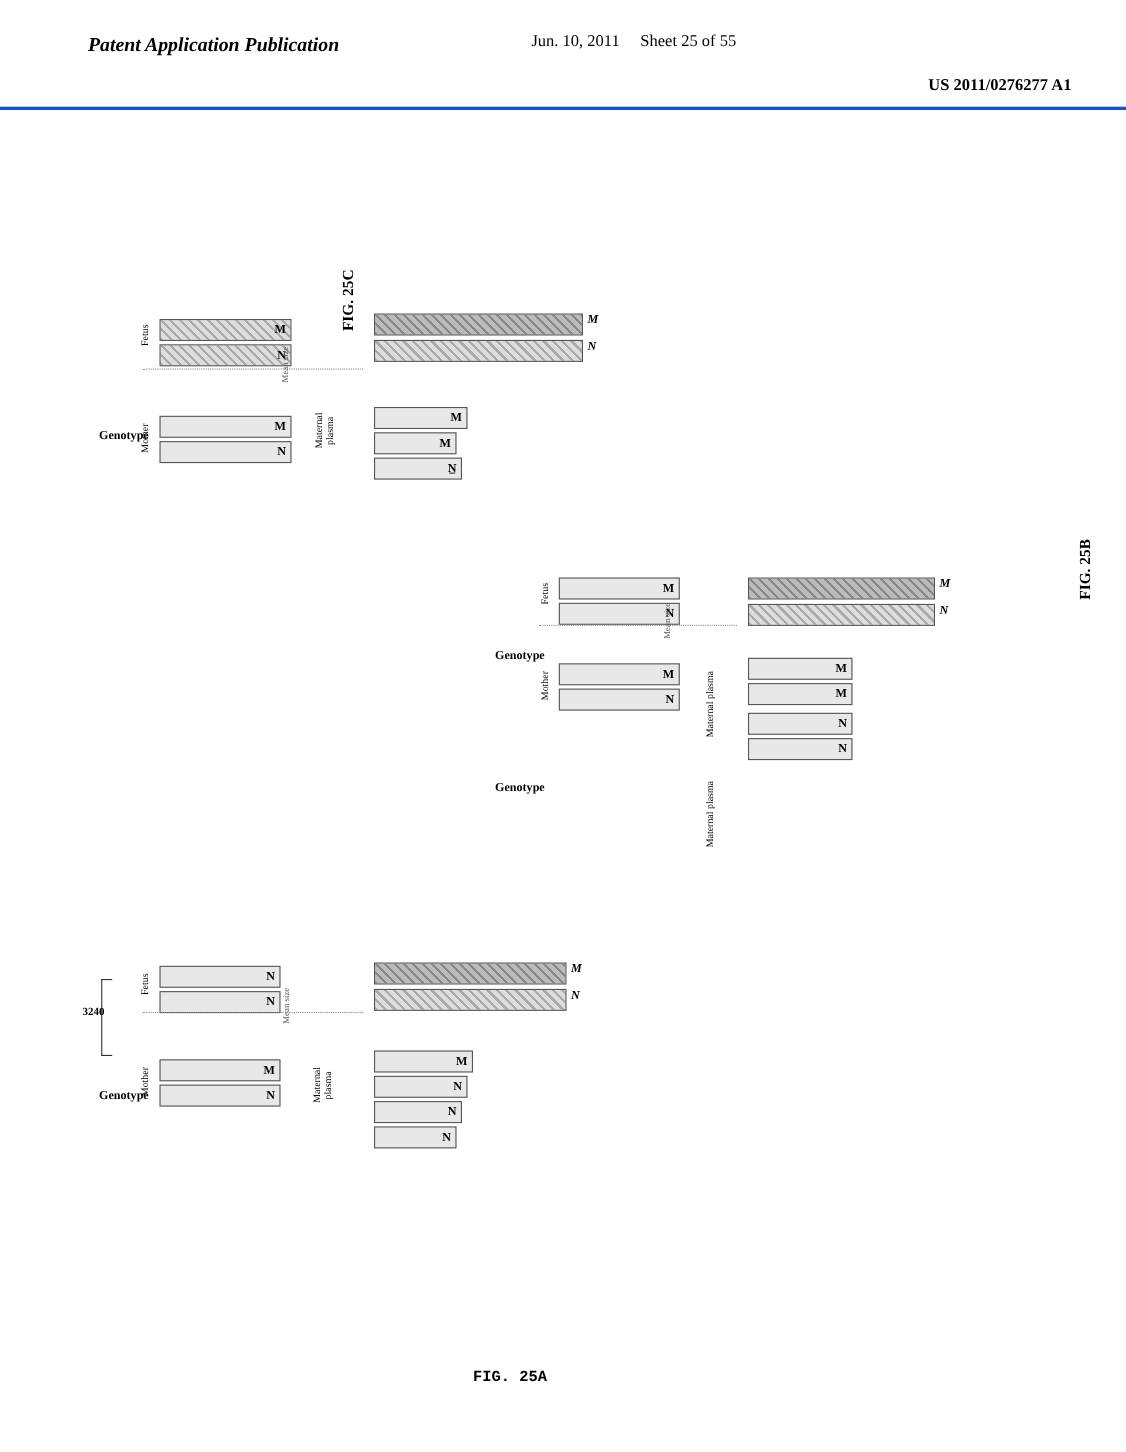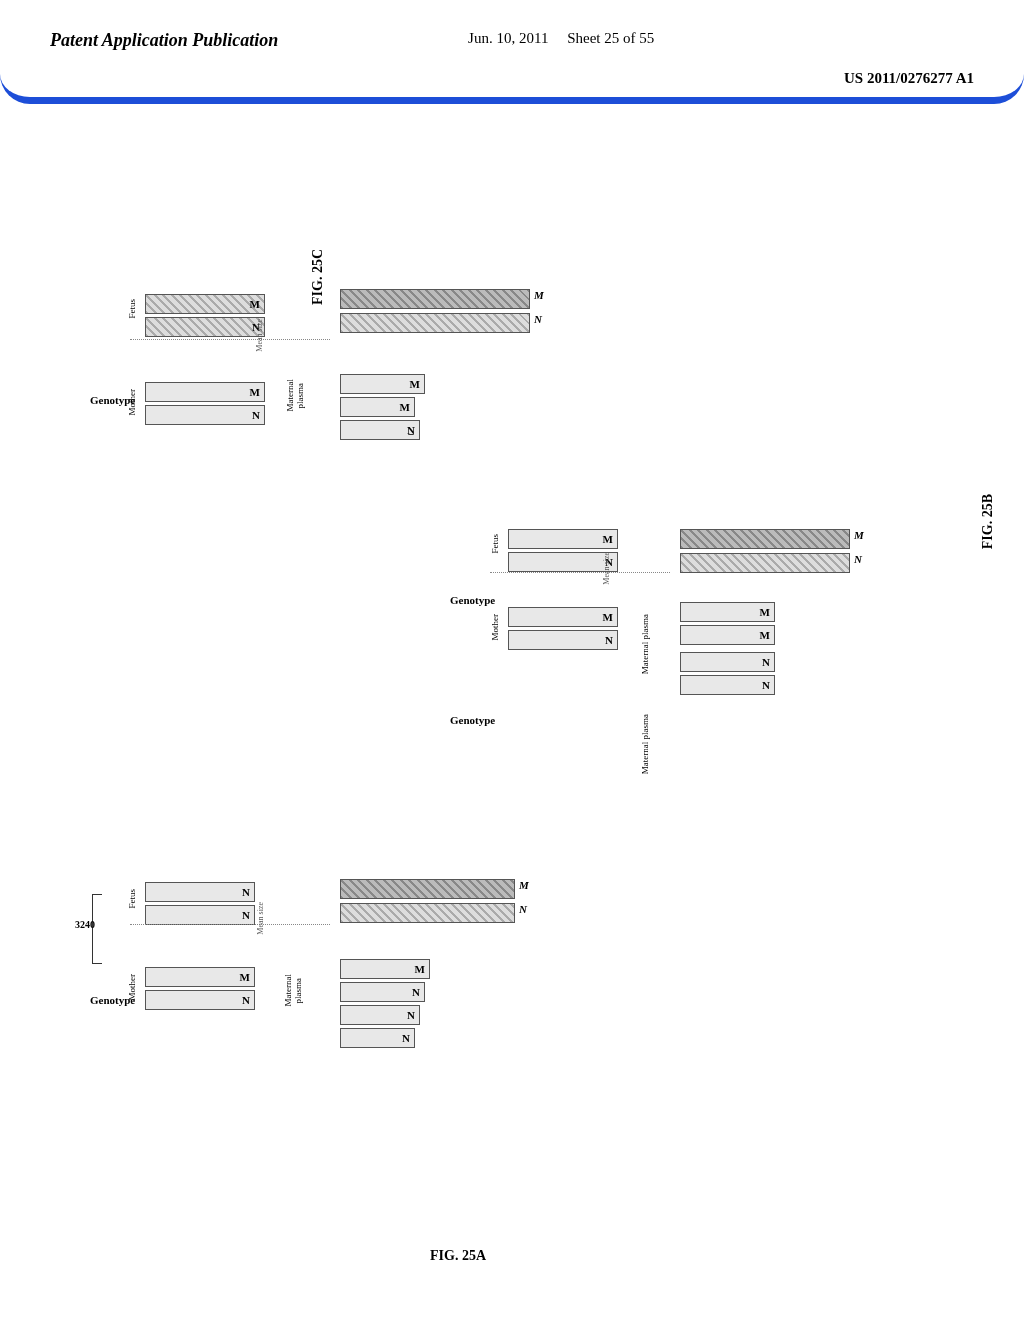--- a/index.html
+++ b/index.html
@@ -10,23 +10,22 @@
       font-family: 'Times New Roman', Times, serif;
       overflow: hidden;
       position: relative;
     }
 
     
     .header {
       display: flex;
       justify-content: space-between;
       align-items: flex-start;
-      padding: 30px 50px 10px 50px;
-      border-bottom: 7px solid #1d4ed8;
-      border-radius: 30px;
+      padding: 30px 50px 10px 80px;
+      border-bottom: 3px solid #1d4ed8;
     }
     .header-left {
       font-size: 18px;
       font-weight: bold;
       font-style: italic;
     }
     .header-center {
       font-size: 15px;
       text-align: center;
     }
@@ -177,21 +176,21 @@
     <div class="bar-plain" style="width:95px;">N</div>
   </div>
 
   <div style="position:absolute; top:490px; left:450px; font-size:11px; font-weight:bold;">Genotype</div>
 
   <div style="position:absolute; top:510px; left:640px; font-size:9px; writing-mode:vertical-rl; transform:rotate(180deg);">Maternal plasma</div>
 
   <div style="position:absolute; top:790px; left:92px; width:10px; height:70px; border-left:1px solid #333; border-top:1px solid #333; border-bottom:1px solid #333;"></div>
   <div style="position:absolute; top:815px; left:75px; font-size:10px; font-weight:bold;">3240</div>
 
-  <div style="position:absolute; bottom:80px; left:430px; font-size:14px; font-weight:bold;">FIG. 25A</div>
+  <div style="position:absolute; bottom:80px; left:430px; font-size:14px; font-weight:bold;font-family:Liberation Mono, monospace;">FIG. 25A</div>
 
   <div style="position:absolute; top:785px; left:127px; font-size:9px; writing-mode:vertical-rl; transform:rotate(180deg);">Fetus</div>
   <div style="position:absolute; top:778px; left:145px; width:110px;">
     <div class="bar-plain" style="width:110px; margin-bottom:3px;">N</div>
     <div class="bar-plain" style="width:110px;">N</div>
   </div>
 
   <div style="position:absolute; top:820px; left:130px; width:200px; border-top:1px dotted #888;"></div>
   <div style="position:absolute; top:798px; left:256px; font-size:8px; writing-mode:vertical-rl; transform:rotate(180deg); color:#555;">Mean size</div>
 

